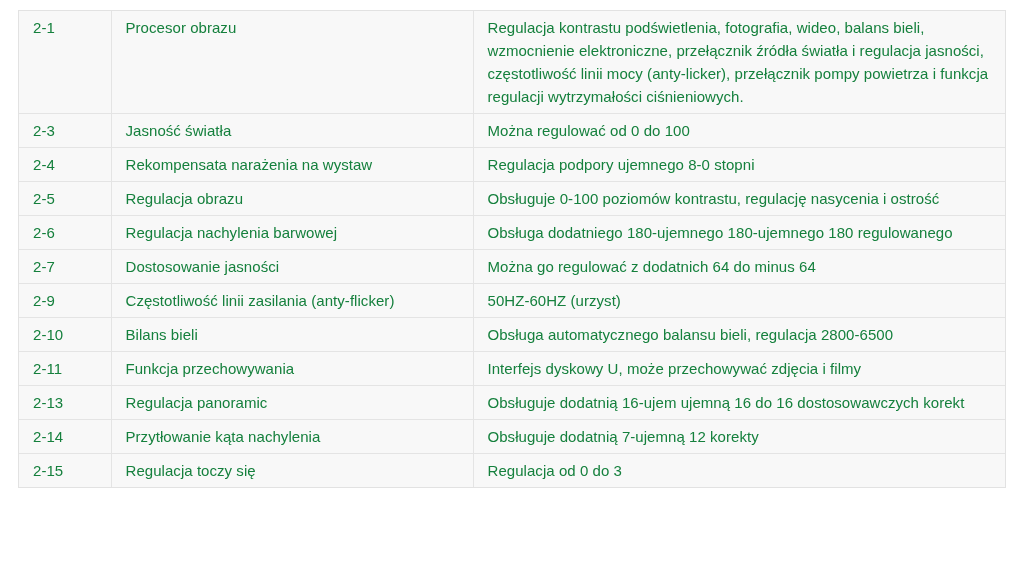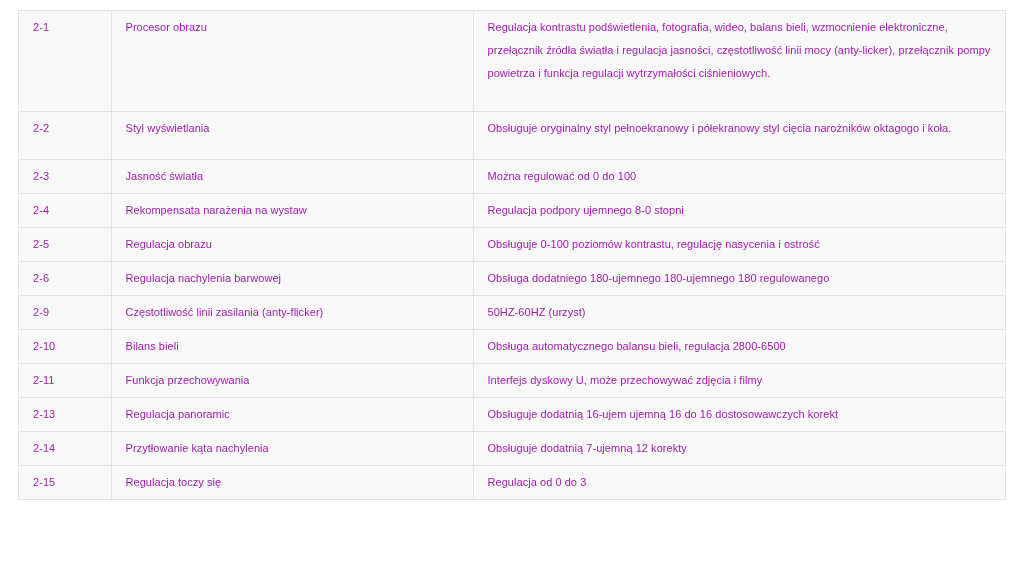--- a/index.html
+++ b/index.html
@@ -36,23 +36,23 @@
     background: #f8f8f8;
   }
   table.spec-table col.c-code  { width: 92px; }
   table.spec-table col.c-name  { width: 362px; }
   table.spec-table col.c-desc  { width: 532px; }
 
   table.spec-table td {
     border-right: 1px solid #e4e4e4;
     border-bottom: 1px solid #e4e4e4;
     padding: 5px 12px 5px 14px;
-    font-size: 11px;
+    font-size: 15px;
     line-height: 23px;
-    color: #a21caf;
+    color: #15803d;
     vertical-align: top;
     background: #f8f8f8;
     box-sizing: border-box;
     letter-spacing: 0.05px;
   }
   table.spec-table tr:last-child td {
     border-bottom: none;
   }
   table.spec-table td:last-child {
     border-right: none;
@@ -83,44 +83,44 @@
         <col class="c-code">
         <col class="c-name">
         <col class="c-desc">
       </colgroup>
       <tbody>
           <tr class="row-tall">
             <td class="cell-code">2-1</td>
             <td class="cell-name">Procesor obrazu</td>
             <td class="cell-desc">Regulacja kontrastu podświetlenia, fotografia, wideo, balans bieli, wzmocnienie elektroniczne, przełącznik źródła światła i regulacja jasności, częstotliwość linii mocy (anty-licker), przełącznik pompy powietrza i funkcja regulacji wytrzymałości ciśnieniowych.</td>
           </tr>
-          <tr class="row-mid">
-            <td class="cell-code">2-2</td>
-            <td class="cell-name">Styl wyświetlania</td>
-            <td class="cell-desc">Obsługuje oryginalny styl pełnoekranowy i półekranowy styl cięcia narożników oktagogo i koła.</td>
-          </tr>
           <tr class="row-std">
             <td class="cell-code">2-3</td>
             <td class="cell-name">Jasność światła</td>
             <td class="cell-desc">Można regulować od 0 do 100</td>
           </tr>
           <tr class="row-std">
             <td class="cell-code">2-4</td>
             <td class="cell-name">Rekompensata narażenia na wystaw</td>
             <td class="cell-desc">Regulacja podpory ujemnego 8-0 stopni</td>
           </tr>
           <tr class="row-std">
             <td class="cell-code">2-5</td>
             <td class="cell-name">Regulacja obrazu</td>
             <td class="cell-desc">Obsługuje 0-100 poziomów kontrastu, regulację nasycenia i ostrość</td>
           </tr>
           <tr class="row-std">
             <td class="cell-code">2-6</td>
             <td class="cell-name">Regulacja nachylenia barwowej</td>
             <td class="cell-desc">Obsługa dodatniego 180-ujemnego 180-ujemnego 180 regulowanego</td>
+          </tr>
+          <tr class="row-std">
+            <td class="cell-code">2-7</td>
+            <td class="cell-name">Dostosowanie jasności</td>
+            <td class="cell-desc">Można go regulować z dodatnich 64 do minus 64</td>
           </tr>
           <tr class="row-std">
             <td class="cell-code">2-9</td>
             <td class="cell-name">Częstotliwość linii zasilania (anty-flicker)</td>
             <td class="cell-desc">50HZ-60HZ (urzyst)</td>
           </tr>
           <tr class="row-std">
             <td class="cell-code">2-10</td>
             <td class="cell-name">Bilans bieli</td>
             <td class="cell-desc">Obsługa automatycznego balansu bieli, regulacja 2800-6500</td>

